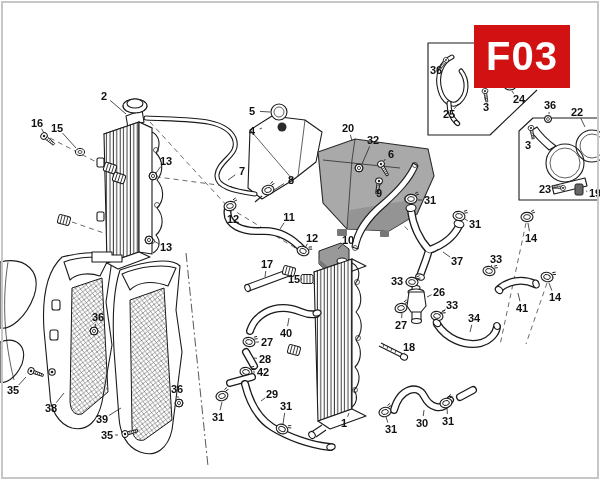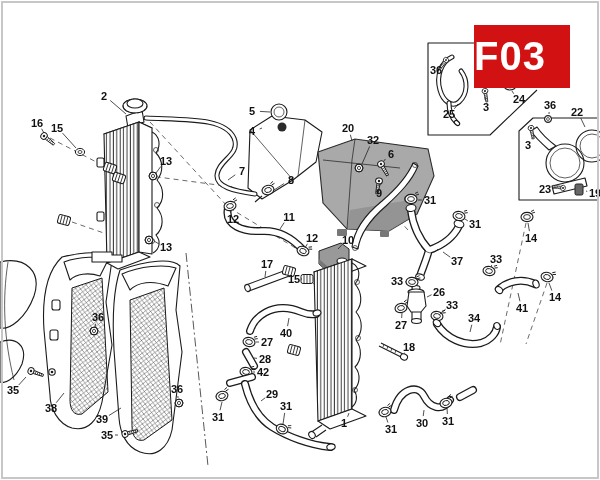--- a/index.html
+++ b/index.html
@@ -1,21 +1,21 @@
 <!DOCTYPE html>
 <html><head>
 <meta charset="utf-8">
 <style>
   html,body{margin:0;padding:0;background:#ffffff;}
   .page{position:relative;width:600px;height:480px;background:#ffffff;overflow:hidden;
         font-family:"Liberation Sans",sans-serif;}
   .frame{position:absolute;inset:1px;border:2px solid #c7c7c7;pointer-events:none;z-index:40;}
   svg.diagram{position:absolute;left:0;top:0;}
   .badge{position:absolute;left:474px;top:25px;width:96px;height:63px;z-index:30;
-         display:flex;align-items:center;
+         display:flex;align-items:center;justify-content:center;
          font-weight:bold;font-size:40px;letter-spacing:1px;}
   .ol{fill:none;stroke:#1b1b1b;stroke-width:1.1;stroke-linejoin:round;}
   .olw{fill:#ffffff;stroke:#1b1b1b;stroke-width:1.1;stroke-linejoin:round;}
   .thin{fill:none;stroke:#1b1b1b;stroke-width:0.7;}
   .hoseO{fill:none;stroke:#1b1b1b;stroke-width:8;stroke-linecap:round;}
   .hoseI{fill:none;stroke:#ffffff;stroke-width:5.4;stroke-linecap:round;}
   .pipeO{fill:none;stroke:#1b1b1b;stroke-width:5;stroke-linecap:round;}
   .pipeI{fill:none;stroke:#ffffff;stroke-width:2.8;stroke-linecap:round;}
   .dash{fill:none;stroke:#444;stroke-width:0.8;stroke-dasharray:5 4;}
   .dashdot{fill:none;stroke:#444;stroke-width:0.9;stroke-dasharray:9 3 2 3;}

